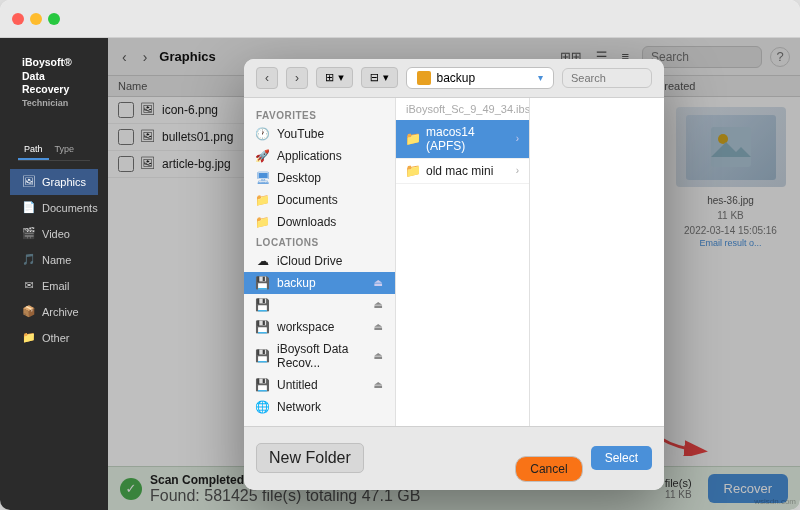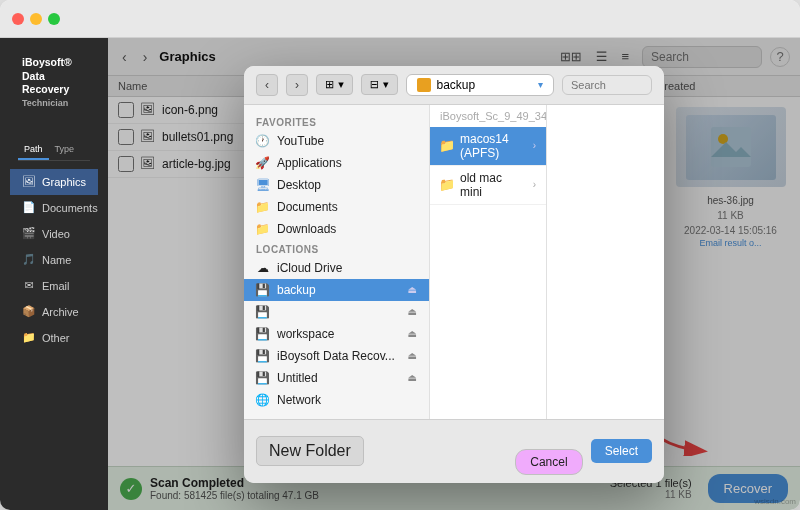--- a/index.html
+++ b/index.html
@@ -258,28 +258,28 @@
       border-radius: 50%;
       display: flex;
       align-items: center;
       justify-content: center;
       color: white;
       font-size: 13px;
       flex-shrink: 0;
     }
     .status-text { flex: 1; }
     .status-main { font-weight: 600; font-size: 12px; color: #222; }
-    .status-sub { font-size: 10px; color: #555; }
+    .status-sub { font-size: 16px; color: #555; }
     .status-right { text-align: right; margin-right: 8px; }
     .selected-files { font-size: 11px; color: #333; }
     .recover-btn {
       background: #4a90d9;
       color: white;
       border: none;
-      border-radius: 12px;
+      border-radius: 6px;
       padding: 7px 16px;
       font-size: 13px;
       font-weight: 500;
       cursor: pointer;
       flex-shrink: 0;
     }
 
     
     .preview-panel {
       width: 140px;
@@ -413,21 +413,21 @@
     .dialog-body {
       display: flex;
       flex: 1;
       overflow: hidden;
       background: #fff;
       min-height: 200px;
     }
 
     
     .dialog-sidebar {
-      width: 186px;
+      width: 152px;
       background: #f5f5f5;
       border-right: 1px solid #e0e0e0;
       overflow-y: auto;
       padding: 8px 0;
     }
     .dialog-sidebar-section {
       font-size: 10px;
       font-weight: 700;
       color: #888;
       padding: 4px 12px 2px;
@@ -526,21 +526,21 @@
       background: #d8d8d8;
       border: 1px solid #c0c0c0;
       border-radius: 5px;
       padding: 5px 12px;
       font-size: 16px;
       cursor: pointer;
       color: #222;
     }
     .dialog-btn-spacer { flex: 1; }
     .cancel-btn {
-      background: #f0abfc;
+      background: #f97316;
       border: 1px solid #c0c0c0;
       border-radius: 11px;
       padding: 5px 14px;
       font-size: 12px;
       cursor: pointer;
       color: #222;
       margin-top: 21px;
     }
     .select-btn {
       background: #4a90d9;

